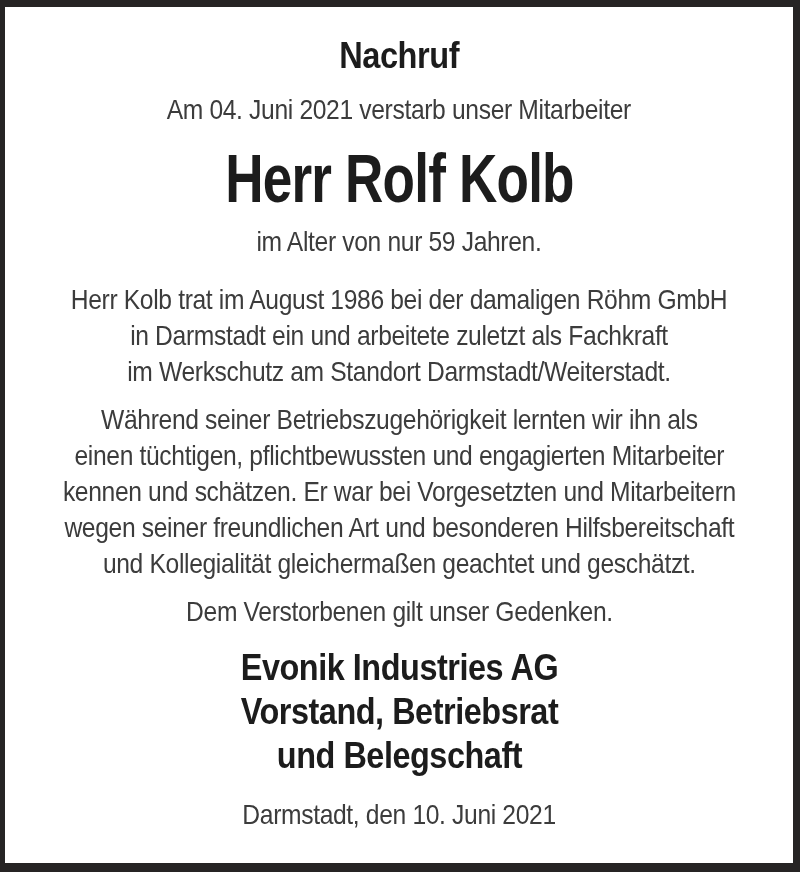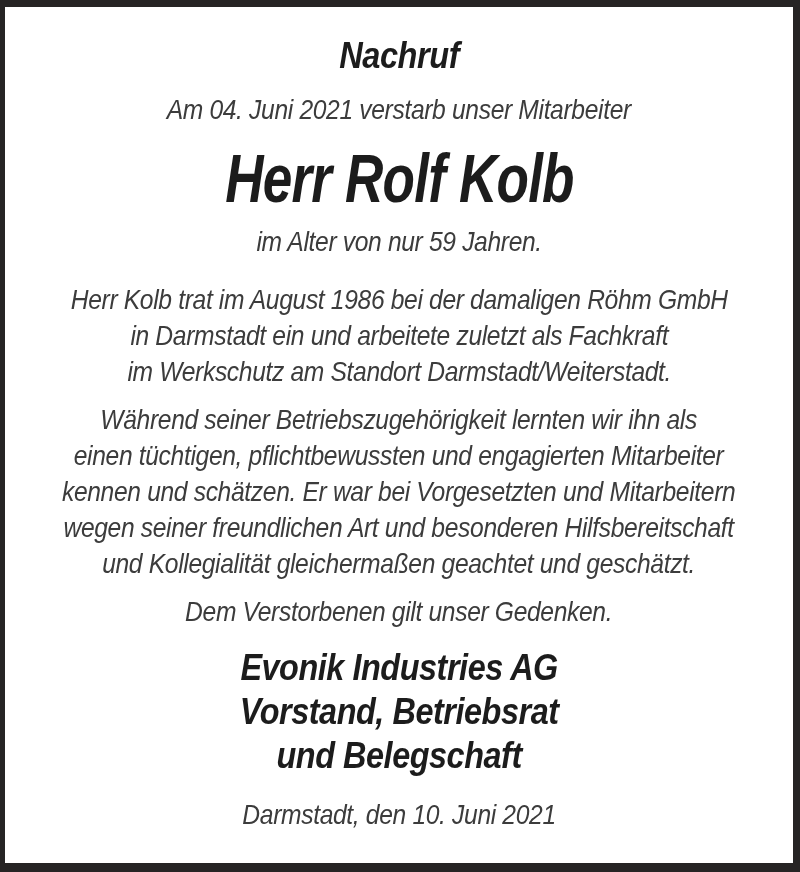--- a/index.html
+++ b/index.html
@@ -20,21 +20,20 @@
       border-style: solid;
       border-color: var(--frame-border);
       border-width: 7px 7px 9px 5px;
       background: var(--page-background);
       padding-top: 27px;
       display: flex;
       flex-direction: column;
       align-items: center;
       text-align: center;
       overflow: hidden;
-      font-style: italic;
     }
     .line { white-space: nowrap; }
 
     
     .cond   { transform: scaleX(0.88); transform-origin: 50% 0; }
     .cond-b { transform: scaleX(0.88); transform-origin: 50% 0; }
 
     .title {
       font-size: 37px;
       font-weight: bold;

